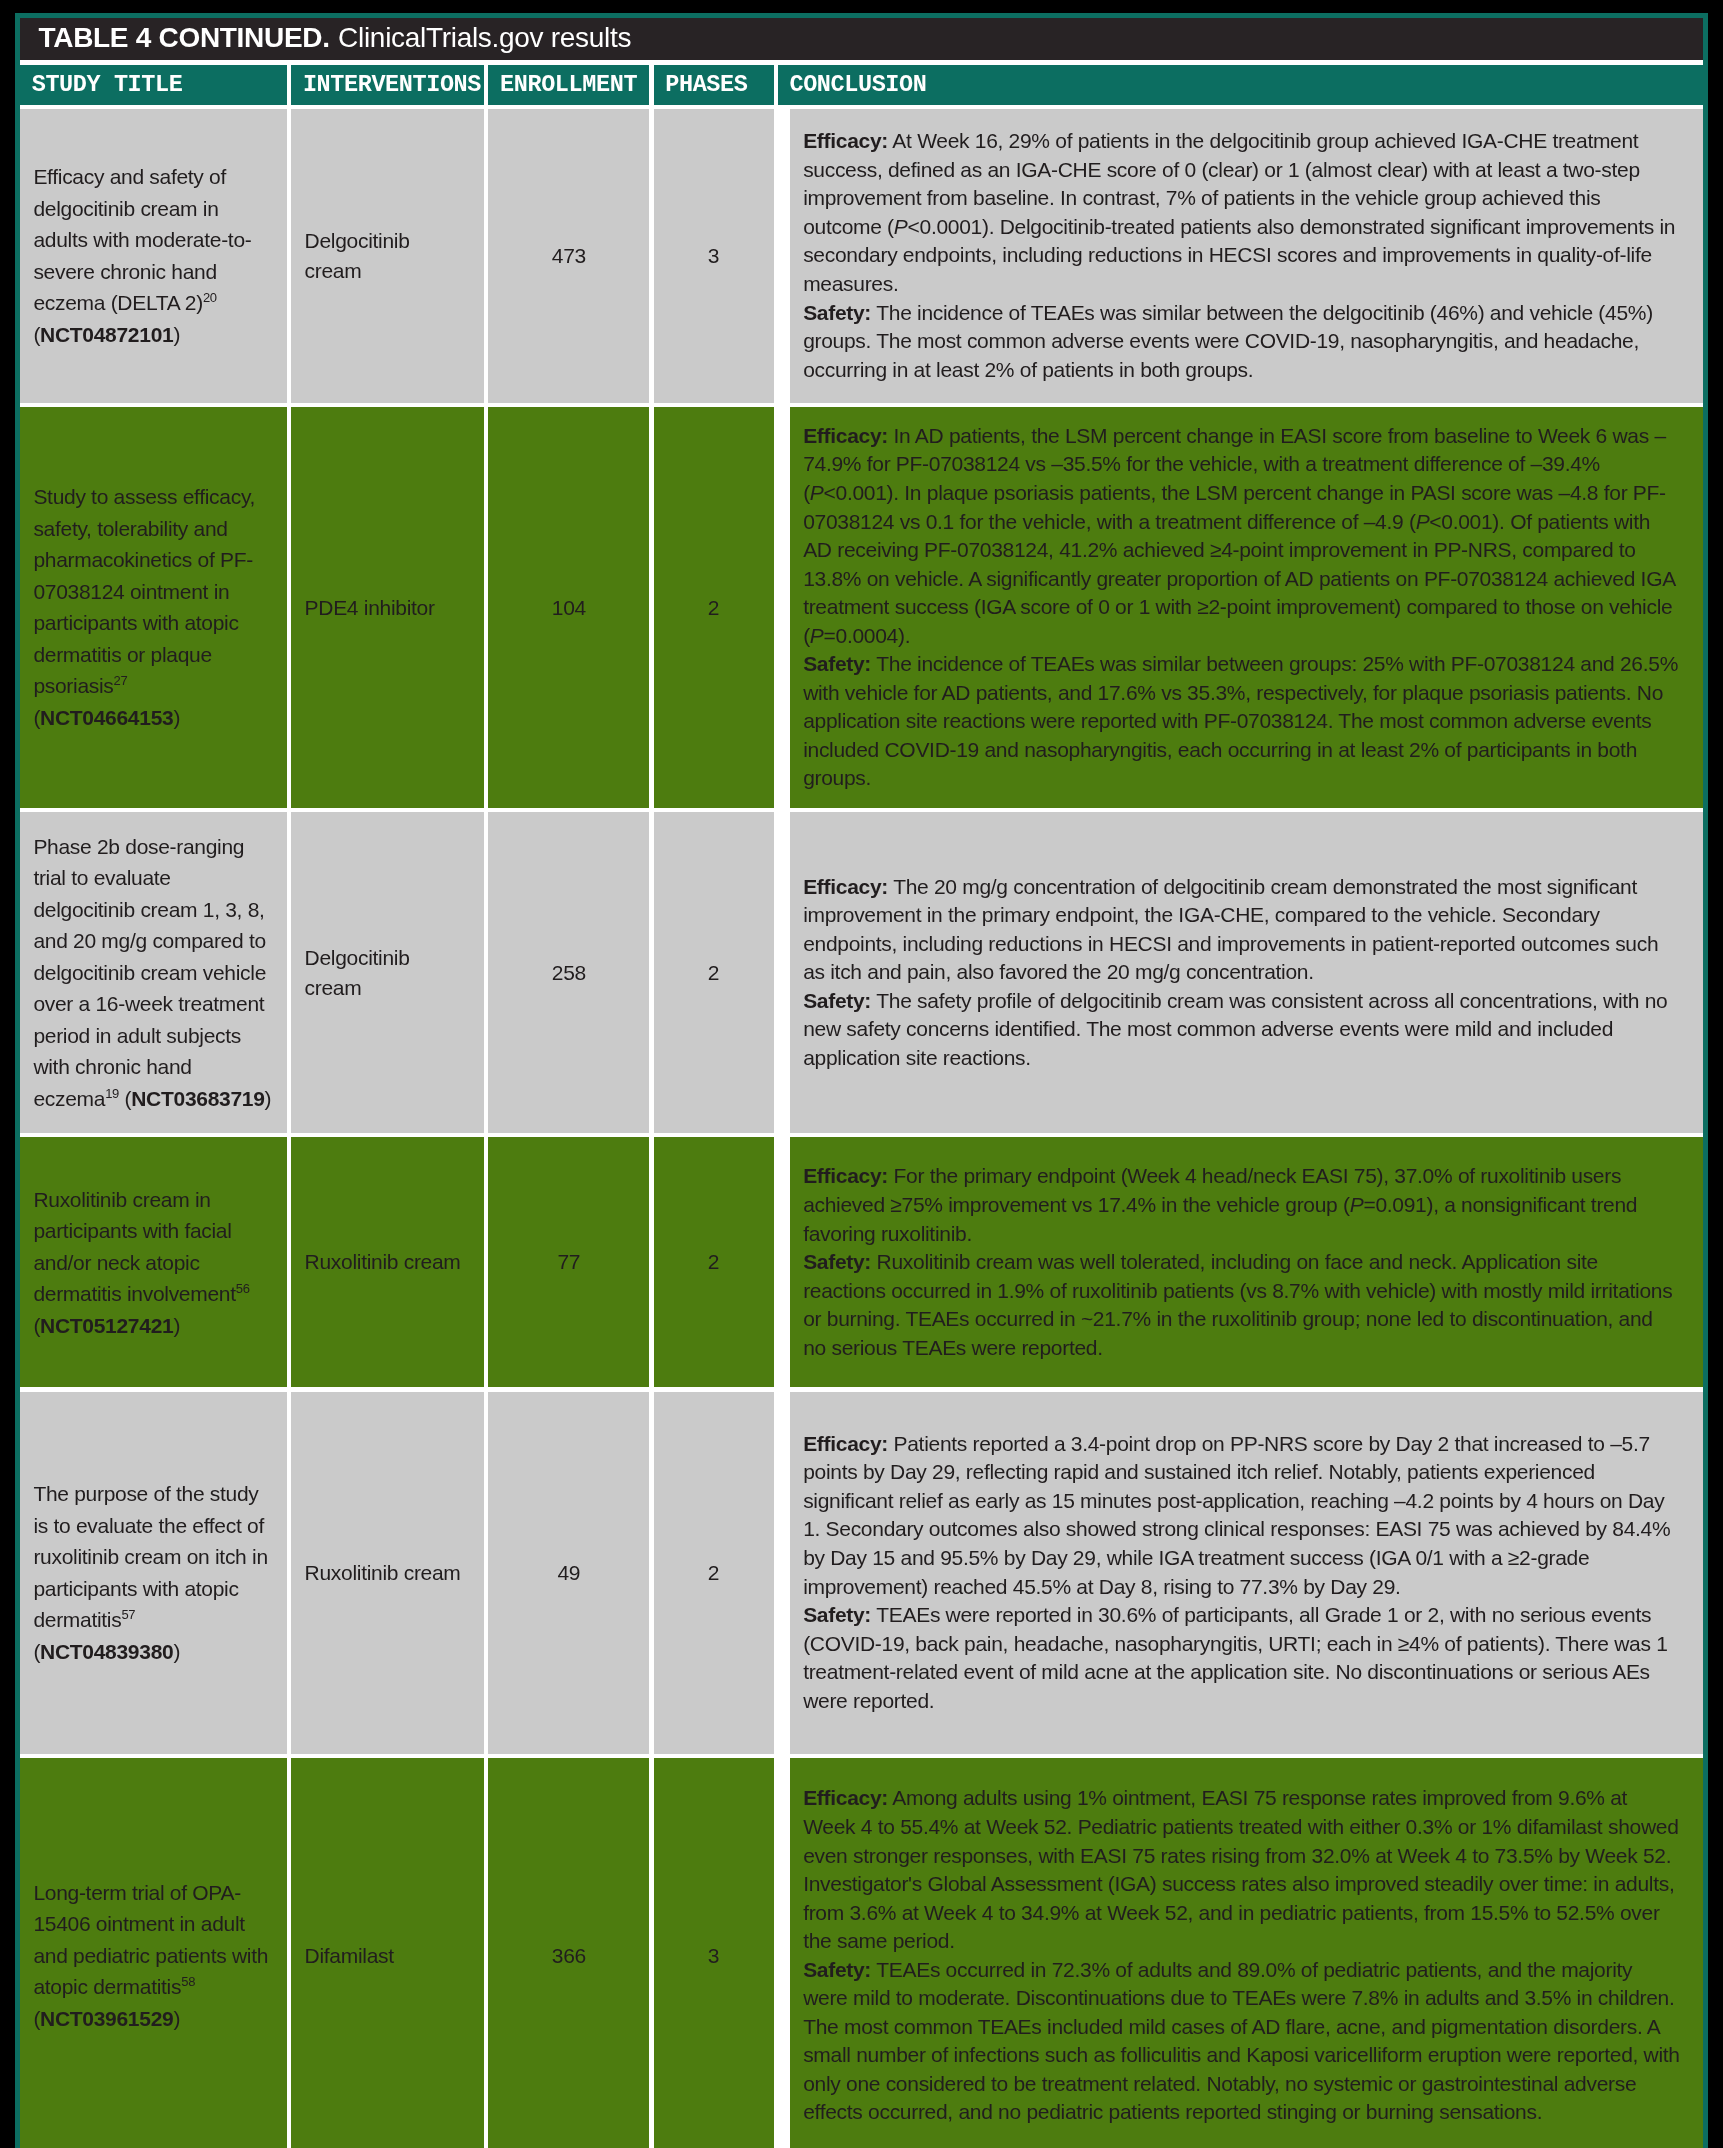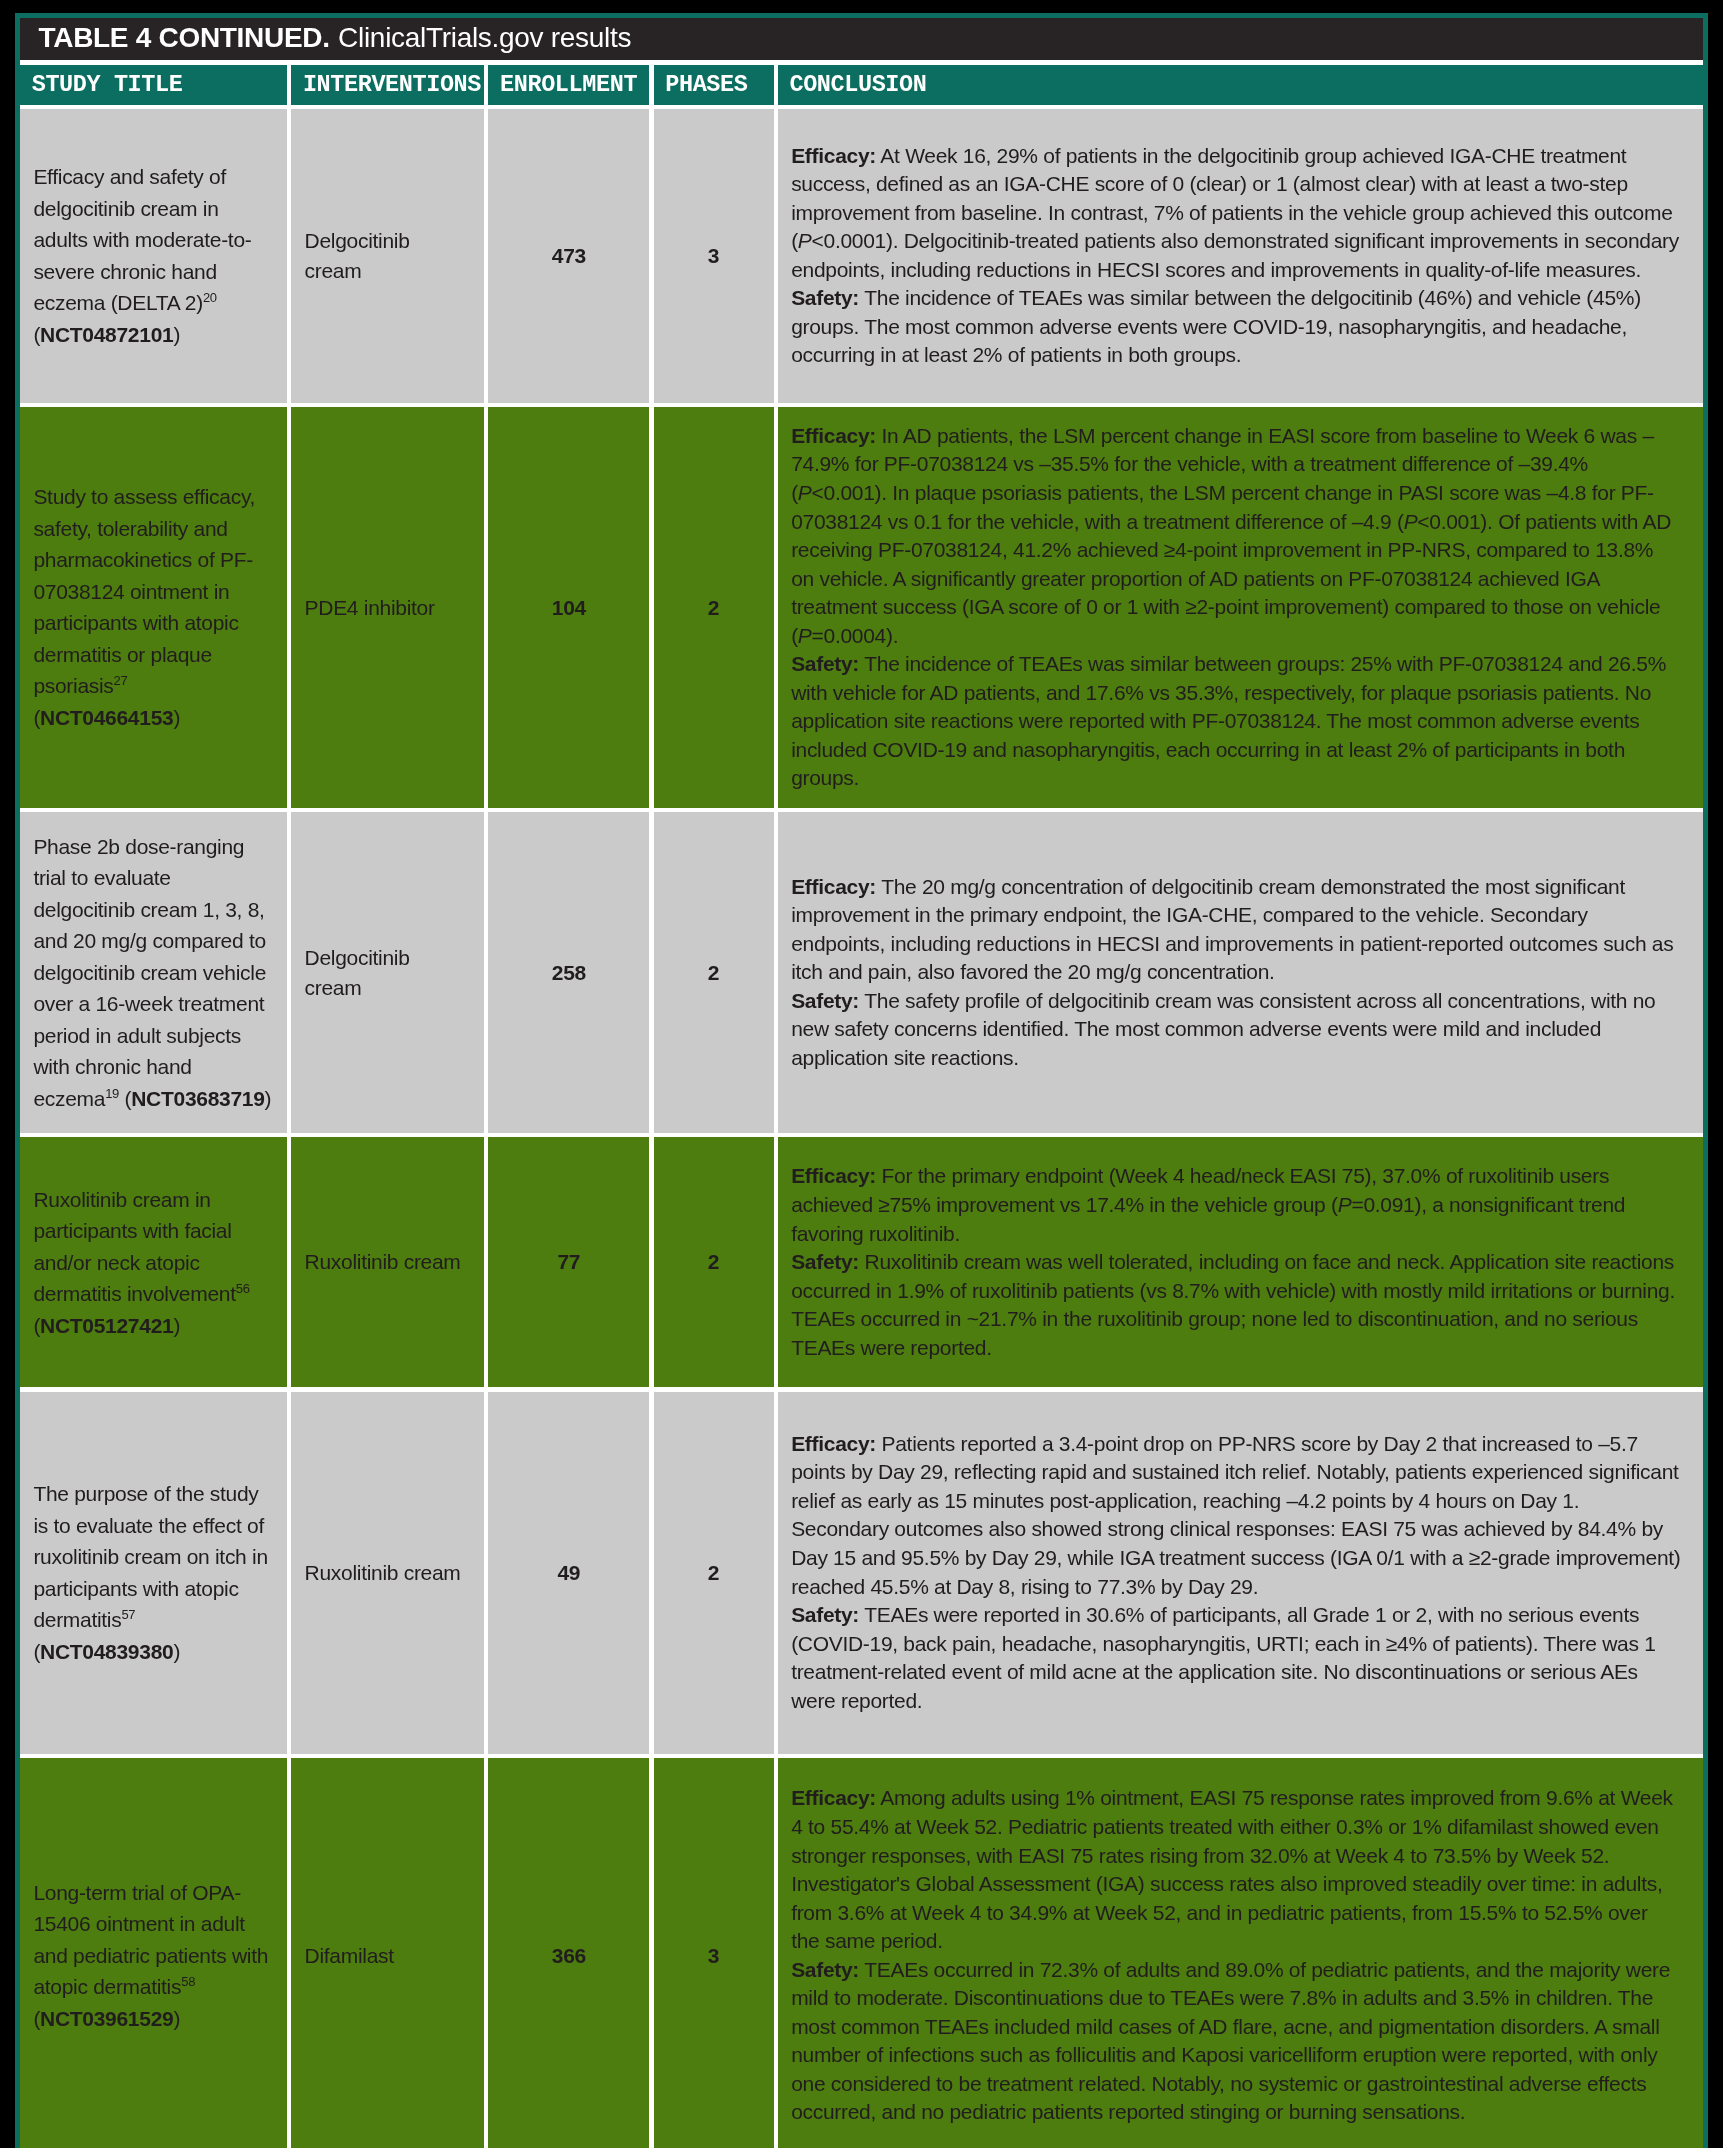--- a/index.html
+++ b/index.html
@@ -58,22 +58,22 @@
     display: flex;
     align-items: center;
     padding: 13.4px;
     font-size: 21px;
     letter-spacing: -0.3px;
     line-height: 1.42;
   }
   .bg-gray  .cell { background: #cacaca; }
   .bg-light .cell { background: #4d7c0f; }
   .c-title { line-height: 1.5; }
-  .c-center { justify-content: center; text-align: center; font-weight: bold; }
-  .c-conclusion { white-space: pre-wrap; line-height: 1.36; padding-right: 22px; }
+  .c-center { justify-content: center; text-align: center; }
+  .c-conclusion { white-space: pre-wrap; line-height: 1.36; padding-right: 22px; margin-left: 12px; }
   .b { font-weight: bold; }
   .i { font-style: italic; }
   sup { font-size: 62%; line-height: 0; vertical-align: super; }
 </style>
 </head>
 <body>
 
 <div class="frame">
 
   <div class="titlebar">

